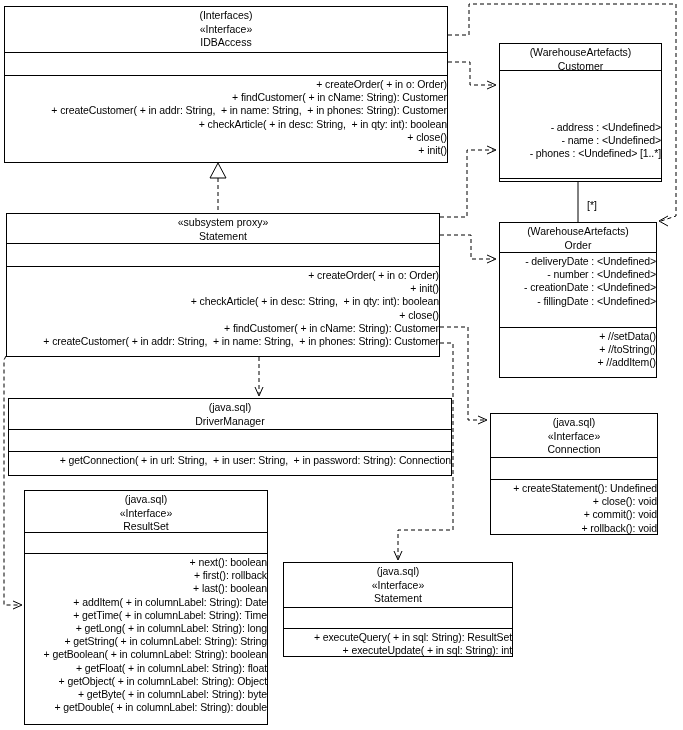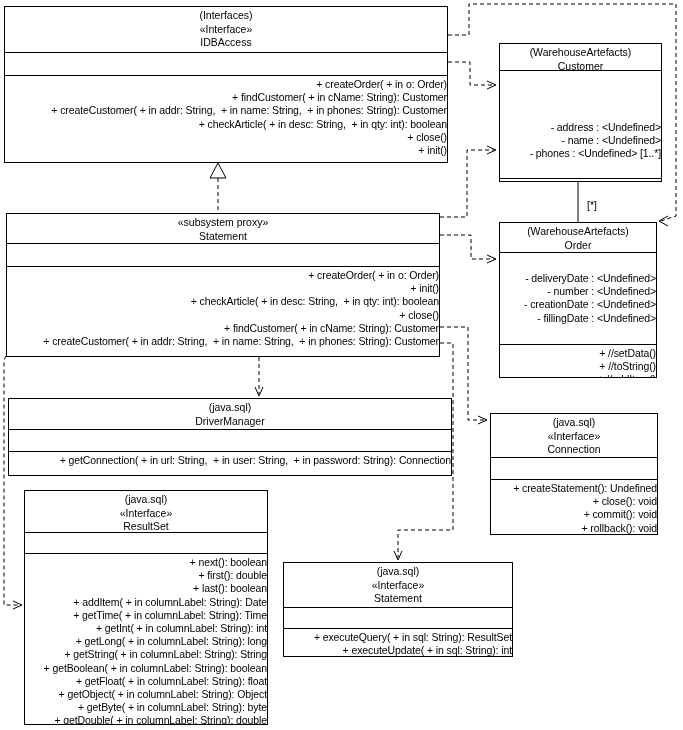--- a/index.html
+++ b/index.html
@@ -126,21 +126,21 @@
         <div class="line">+ close()</div>
         <div class="line">+ findCustomer( + in cName: String): Customer</div>
         <div class="line">+ createCustomer( + in addr: String,  + in name: String,  + in phones: String): Customer</div>
       </div>
     </div>
     <div class="uml-class" style="left: 499px; top: 222px; width: 158px; height: 156px;">
       <div class="sec hdr" style="height: 30px;">
         <div>(WarehouseArtefacts)</div>
         <div>Order</div>
       </div>
-      <div class="sec attrs" style="height: 75px; margin-top: 17px;">
+      <div class="sec attrs" style="height: 75px;">
         <div class="line">- deliveryDate : &lt;Undefined&gt;</div>
         <div class="line">- number : &lt;Undefined&gt;</div>
         <div class="line">- creationDate : &lt;Undefined&gt;</div>
         <div class="line">- fillingDate : &lt;Undefined&gt;</div>
       </div>
       <div class="ops">
         <div class="line">+ //setData()</div>
         <div class="line">+ //toString()</div>
         <div class="line">+ //addItem()</div>
       </div>
@@ -171,25 +171,24 @@
     </div>
     <div class="uml-class" style="left: 24px; top: 490px; width: 244px; height: 235px;">
       <div class="sec hdr" style="height: 42px;">
         <div>(java.sql)</div>
         <div>«Interface»</div>
         <div>ResultSet</div>
       </div>
       <div class="sec attrs" style="height: 21px;"></div>
       <div class="ops">
         <div class="line">+ next(): boolean</div>
-        <div class="line">+ first(): double</div>
+        <div class="line">+ first(): rollback</div>
         <div class="line">+ last(): boolean</div>
         <div class="line">+ addItem( + in columnLabel: String): Date</div>
         <div class="line">+ getTime( + in columnLabel: String): Time</div>
-        <div class="line">+ getInt( + in columnLabel: String): int</div>
         <div class="line">+ getLong( + in columnLabel: String): long</div>
         <div class="line">+ getString( + in columnLabel: String): String</div>
         <div class="line">+ getBoolean( + in columnLabel: String): boolean</div>
         <div class="line">+ getFloat( + in columnLabel: String): float</div>
         <div class="line">+ getObject( + in columnLabel: String): Object</div>
         <div class="line">+ getByte( + in columnLabel: String): byte</div>
         <div class="line">+ getDouble( + in columnLabel: String): double</div>
       </div>
     </div>
     <div class="uml-class" style="left: 283px; top: 562px; width: 230px; height: 95px;">

